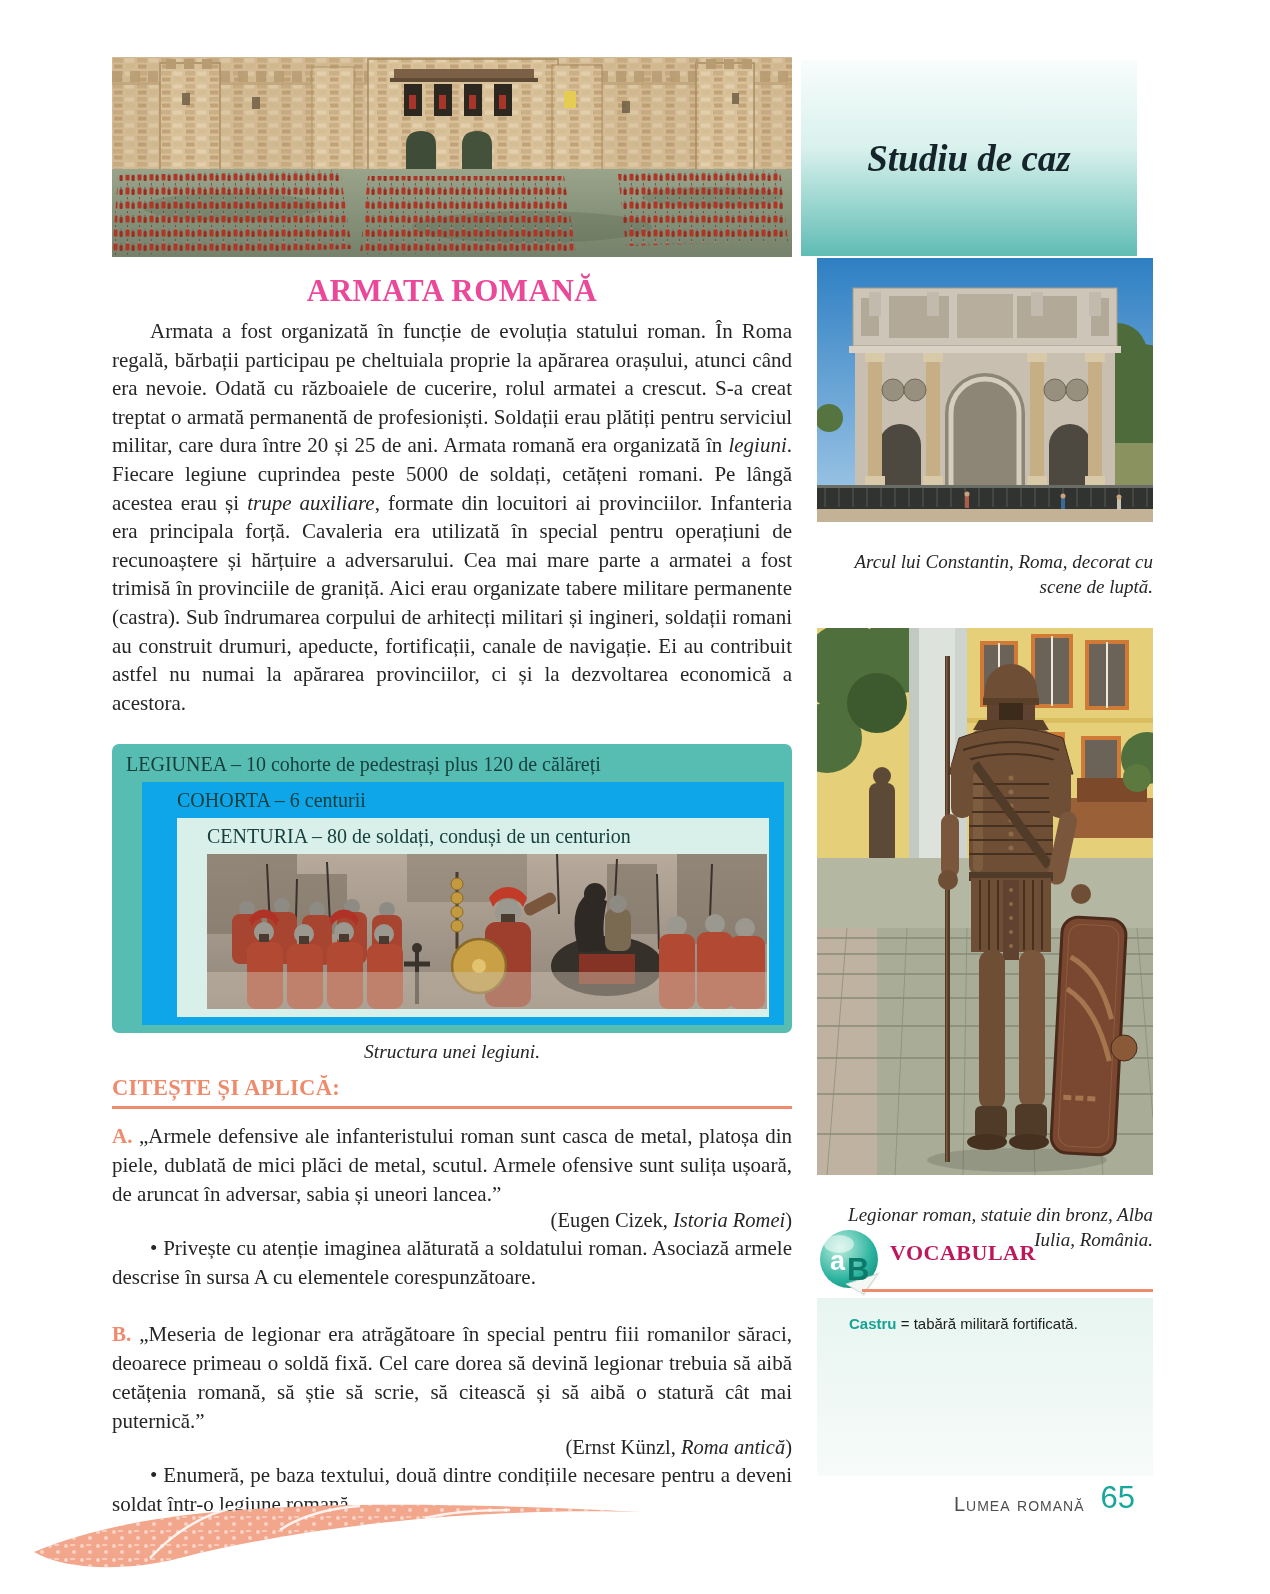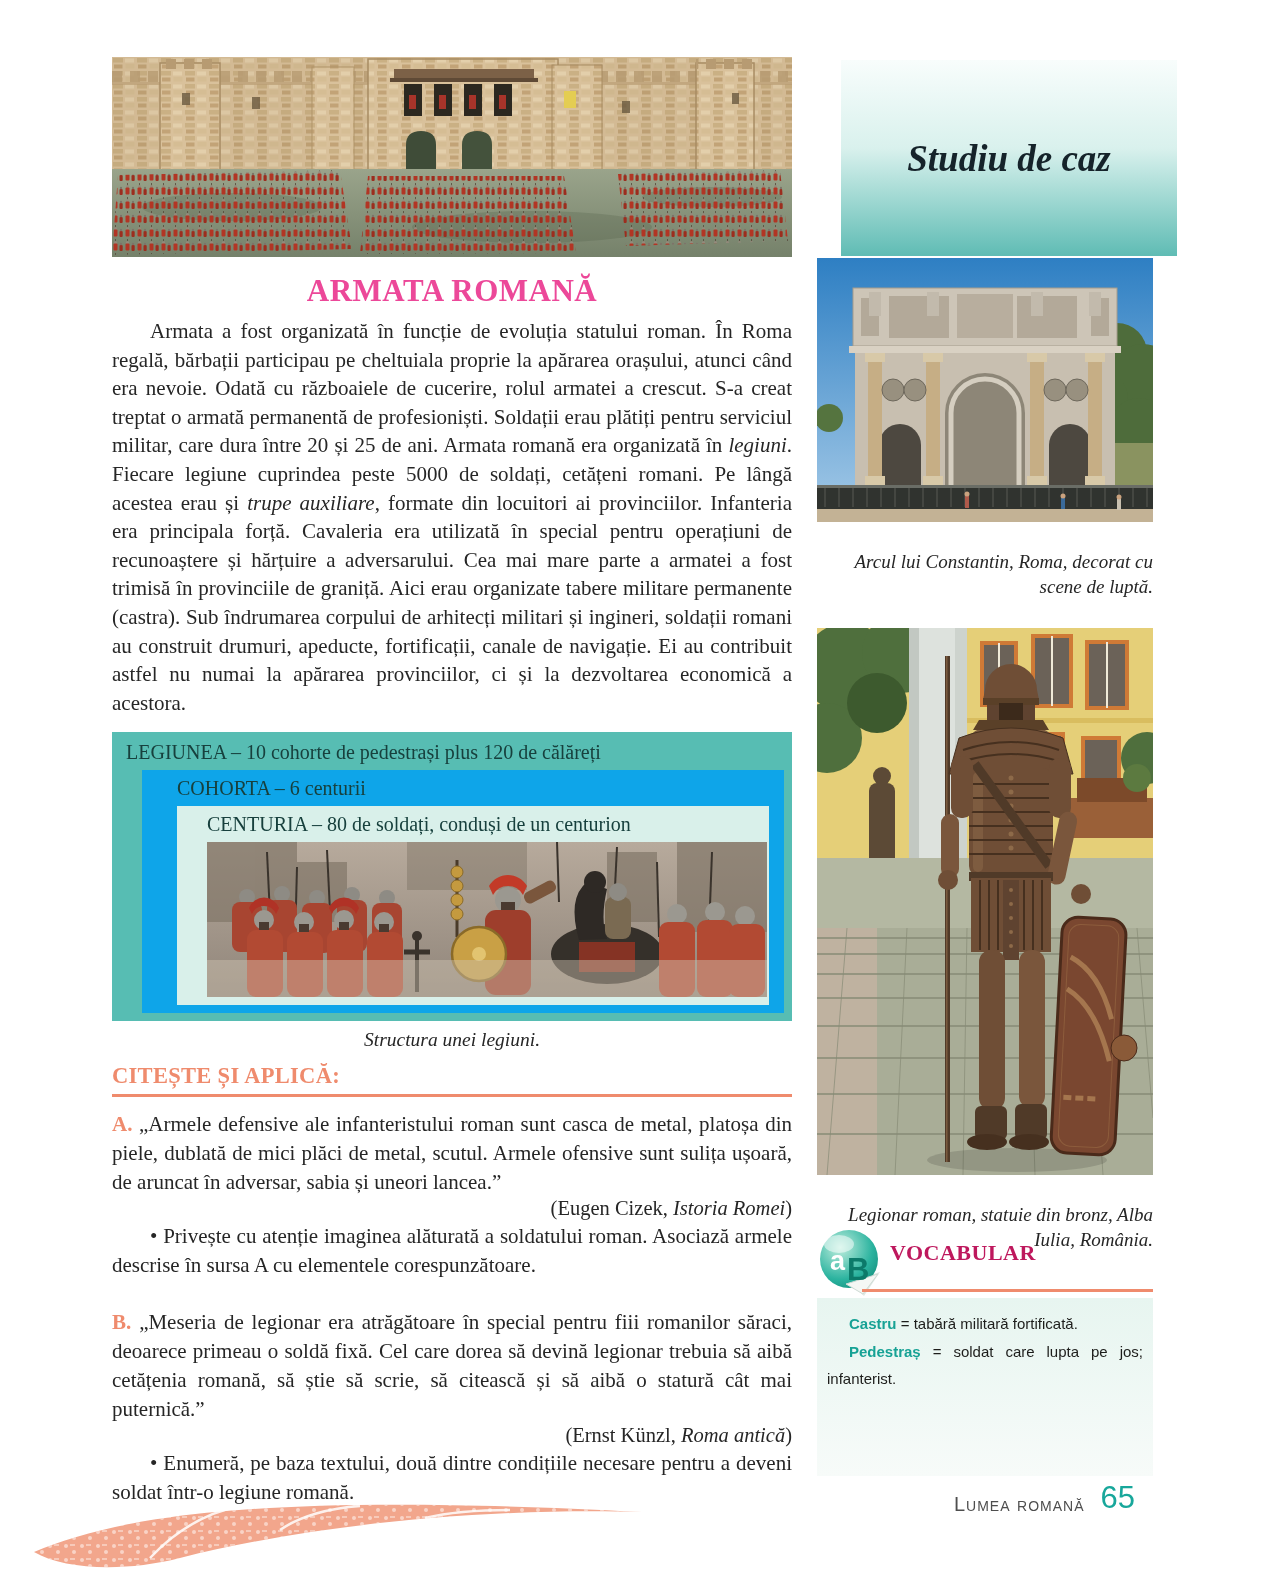--- a/index.html
+++ b/index.html
@@ -9,39 +9,39 @@
   }
   
   .hero { position:absolute; left:112px; top:57px; width:680px; height:200px; }
   
   .main-col { position:absolute; left:112px; top:273px; width:680px; }
   .article-title { margin:0; text-align:center; font-size:31px; font-weight:bold;
     color:#ec4899; letter-spacing:.5px; }
   .intro { margin:8px 0 0; font-size:21px; line-height:28.6px; text-align:justify;
     text-indent:38px; }
   
-  .legion-diagram { margin-top:15px; background:#57bdb3; padding:7px 8px 8px; }
+  .legion-diagram { margin-top:27px; background:#57bdb3; padding:7px 8px 8px;border-radius:7px; }
   .lvl-label { color:#17403d; font-size:20px; padding:2px 0 6px 6px; }
   .lvl2-box { margin-left:22px; background:#0ea5e9; padding:5px 15px 8px; }
   .lvl2-box .lvl-label { padding-left:20px; }
   .lvl3-box { margin-left:20px; background:#d9f0ea; padding:5px 8px 8px; }
   .lvl3-box .lvl-label { padding-left:22px; }
   .centuria-img { display:block; margin-left:22px; }
   .diagram-caption { margin:8px 0 0; text-align:center; font-style:italic; font-size:19.5px; }
   
   .read-heading { margin:12px 0 0; color:#ef8b6d; font-size:22.5px; font-weight:bold;
     letter-spacing:.3px; }
   .read-rule { height:3px; background:#ef8b6d; margin-top:5px; }
   .quote { margin:13px 0 0; font-size:21px; line-height:29px; text-align:justify; }
   .quote.b { margin-top:28px; }
   .src-label { color:#ef8b6d; font-weight:bold; }
   .attrib { margin:0; text-align:right; font-size:20.5px; }
   .task { margin:2px 0 0; text-indent:38px; font-size:21px; line-height:29px; text-align:justify; }
   
-  .case-header { position:absolute; left:841px; top:60px; width:336px; height:196px;
+  .case-header { position:absolute; left:801px; top:60px; width:336px; height:196px;
     background:linear-gradient(180deg,#f8fdfc 0%,#d9f1ed 45%,#5fbcb4 100%);
     display:flex; align-items:center; justify-content:center; }
   .case-title { font-style:italic; font-weight:bold; font-size:37px; color:#15232a; }
   .fig-arch { position:absolute; left:817px; top:258px; width:336px; height:264px; }
   .fig-statue { position:absolute; left:817px; top:628px; width:336px; height:547px; }
   .fig-caption { position:absolute; width:336px; text-align:right; font-style:italic;
     font-size:19px; line-height:25px; }
   .cap-arch { left:817px; top:530px; }
   .cap-statue { left:817px; top:1183px; }
   .vocab-icon { position:absolute; left:818px; top:1228px; }
@@ -524,21 +524,20 @@
     <circle cx="31" cy="31" r="29" fill="url(#sphereg)"></circle>
     <ellipse cx="21" cy="16" rx="15" ry="9" fill="#ffffff" opacity="0.5"></ellipse>
     <path d="M28 56 L60 46 L45 66 Z" fill="#f4f7f4" stroke="#cfdad4"></path>
     <text x="12" y="42" font-family="Liberation Sans, sans-serif" font-size="27" font-weight="bold" fill="#ffffff">a</text>
     <text x="29" y="52" font-family="Liberation Sans, sans-serif" font-size="31" font-weight="bold" fill="#0c7a6a">B</text>
   </svg>
   <div class="vocab-title">VOCABULAR</div>
   <div class="vocab-rule"></div>
   <div class="vocab-box">
     <p><span class="vterm">Castru</span> <span>=</span> <span>tabără militară fortificată.</span></p>
-    <p><span class="vterm">Pedestraș</span> <span>=</span> <span>soldat care lupta pe jos; infanterist.</span></p>
   </div>
 
   <div class="footer">
     <span class="footer-chapter">Lumea romană</span>
     <span class="footer-num">65</span>
   </div>
 
   <svg class="swoosh" width="620" height="92" viewBox="0 0 620 92">
     <defs>
       <pattern id="mosp" width="16" height="14" patternUnits="userSpaceOnUse">

